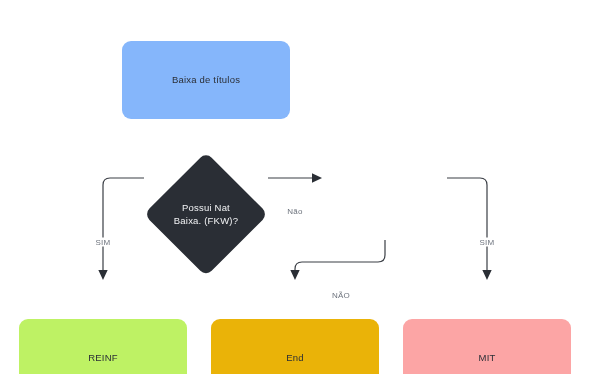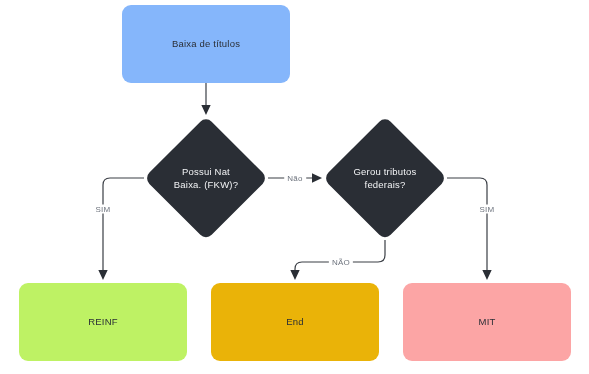--- a/index.html
+++ b/index.html
@@ -24,20 +24,21 @@
     width: 589px;
     height: 374px;
   }
   .node {
     position: absolute;
     box-sizing: border-box;
     display: flex;
     align-items: center;
     justify-content: center;
     text-align: center;
+    margin-top: 36px;
   }
   .proc {
     border-radius: 9px;
   }
   .proc .node-label {
     font-size: 9.5px;
     color: #2b2f36;
     letter-spacing: 0.2px;
     line-height: 1.35;
   }
@@ -65,20 +66,21 @@
   }
   .edge-label {
     position: absolute;
     transform: translate(-50%, -50%);
     background: #ffffff;
     padding: 0 3px;
     font-size: 8px;
     color: #6d737d;
     letter-spacing: 0.3px;
     white-space: nowrap;
+    margin-top: 33px;
   }
 </style>
 </head>
 <body>
 
 <div id="canvas">
 
   <svg id="edge-layer" viewBox="0 0 589 374">
     <defs>
       <marker id="arrowhead" markerWidth="9" markerHeight="9" refX="4.2" refY="4.5" orient="auto" markerUnits="strokeWidth">
@@ -102,27 +104,20 @@
   </div>
 
   <div class="node decision" style="left:144px; top:116px; width:124px; height:124px;">
     <span class="diamond-shape"></span>
     <span class="node-label">
       <span>Possui Nat</span><br>
       <span>Baixa. (FKW)?</span>
     </span>
   </div>
 
-  <div class="node decision" style="left:323px; top:116px; width:124px; height:124px;">
-    <span class="diamond-shape"></span>
-    <span class="node-label">
-      <span>Gerou tributos</span><br>
-      <span>federais?</span>
-    </span>
-  </div>
 
   <div class="node proc" style="left:19px; top:283px; width:168px; height:78px; background:#bef264;">
     <span class="node-label">REINF</span>
   </div>
 
   <div class="node proc" style="left:211px; top:283px; width:168px; height:78px; background:#eab308;">
     <span class="node-label">End</span>
   </div>
 
   <div class="node proc" style="left:403px; top:283px; width:168px; height:78px; background:#fca5a5;">

